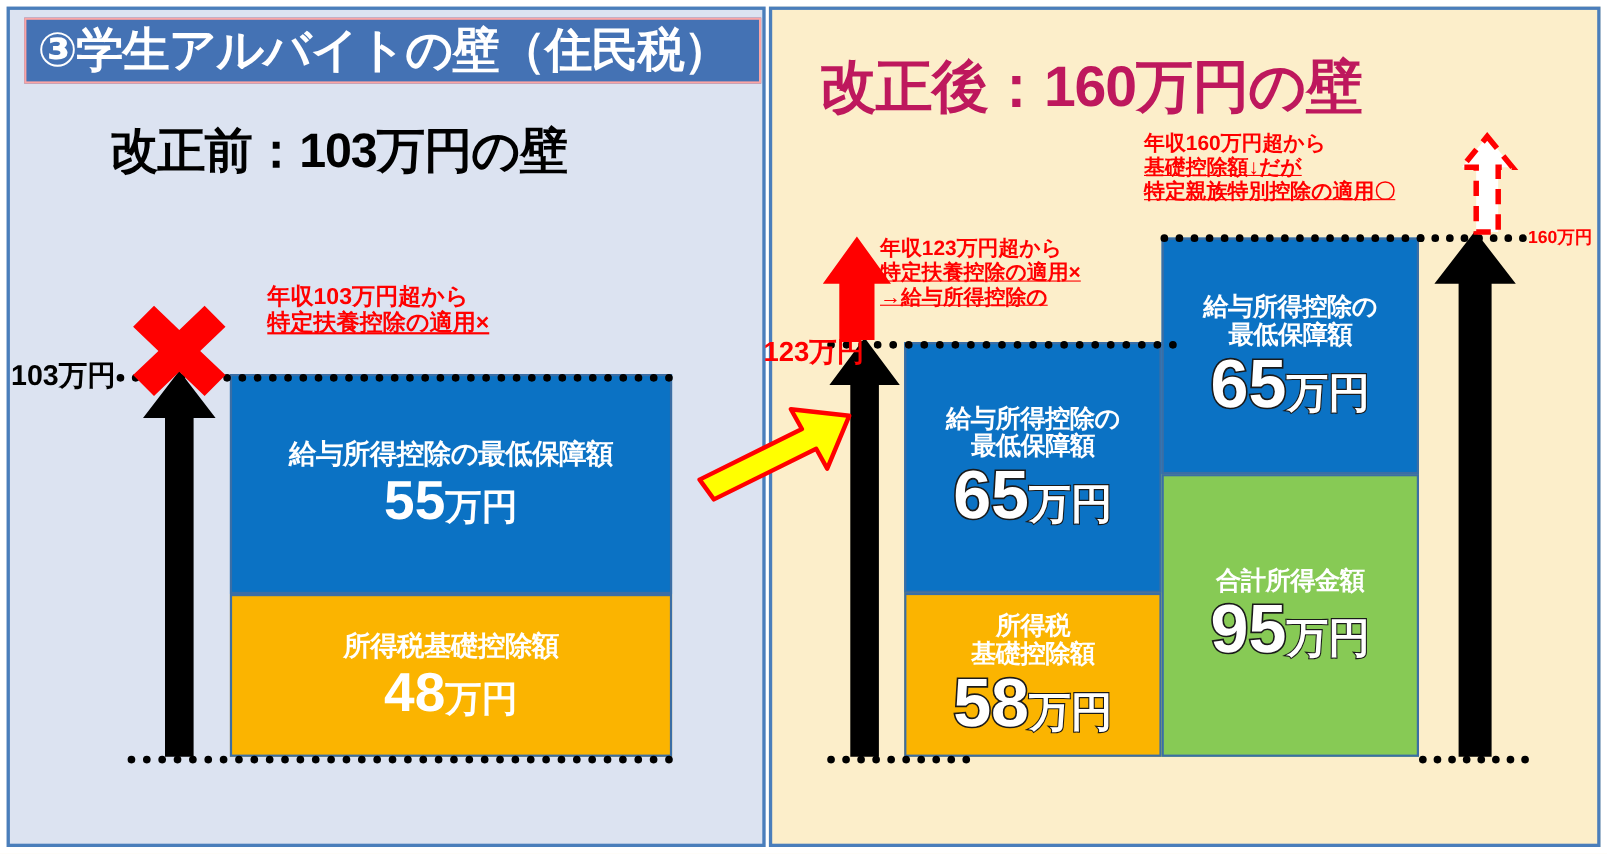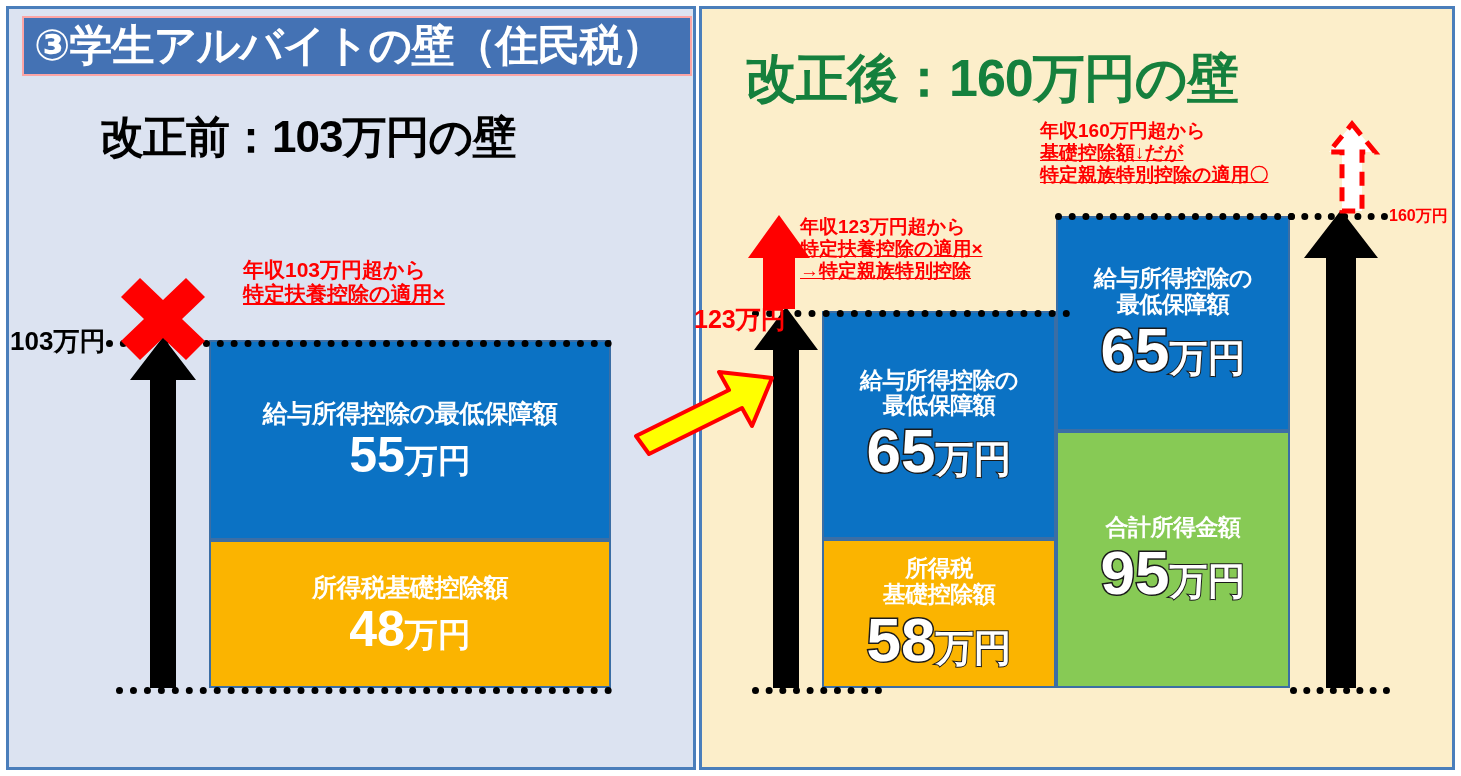--- a/index.html
+++ b/index.html
@@ -56,21 +56,21 @@
     letter-spacing: -1px;
     white-space: nowrap;
     z-index: 20;
     margin-top: 24px;
   }
   .title-right {
     position: absolute;
     left: 745px; top: 44px;
     font-size: 52px;
     font-weight: bold;
-    color: #15803d;
+    color: #be185d;
     letter-spacing: -1px;
     white-space: nowrap;
     z-index: 20;
   }
 
   
   .note {
     position: absolute;
     color: #ff0000;
     font-weight: bold;
@@ -240,21 +240,21 @@
   <div class="bar bar-green" style="left:1056px; top:431px; width:234px; height:257px;">
     <div class="cap small">合計所得金額</div>
     <div class="amt outlined">
       <span class="big">95</span><span class="unit">万円</span>
     </div>
   </div>
 
   <div class="note note-mid">
     <span class="n">年収123万円超から</span>
     <span class="u">特定扶養控除の適用×</span>
-    <span class="u">→特定親族特別控除</span>
+    <span class="u">→給与所得控除の</span>
   </div>
 
   <div class="note note-right">
     <span class="n">年収160万円超から</span>
     <span class="u">基礎控除額↓だが</span>
     <span class="u">特定親族特別控除の適用〇</span>
   </div>
 
   <svg class="svg-layer" viewBox="0 0 1461 776" xmlns="http://www.w3.org/2000/svg">
 

